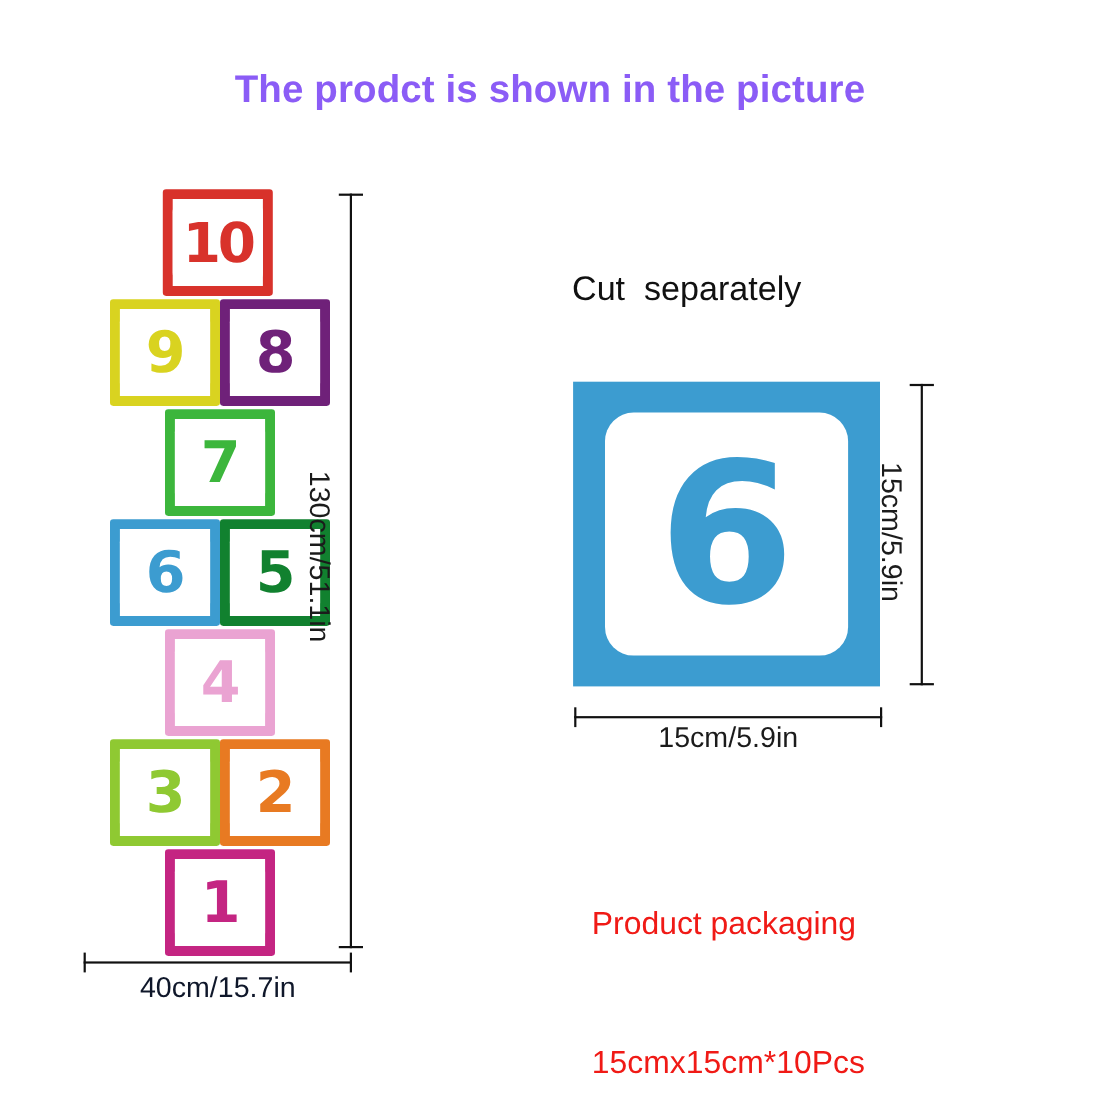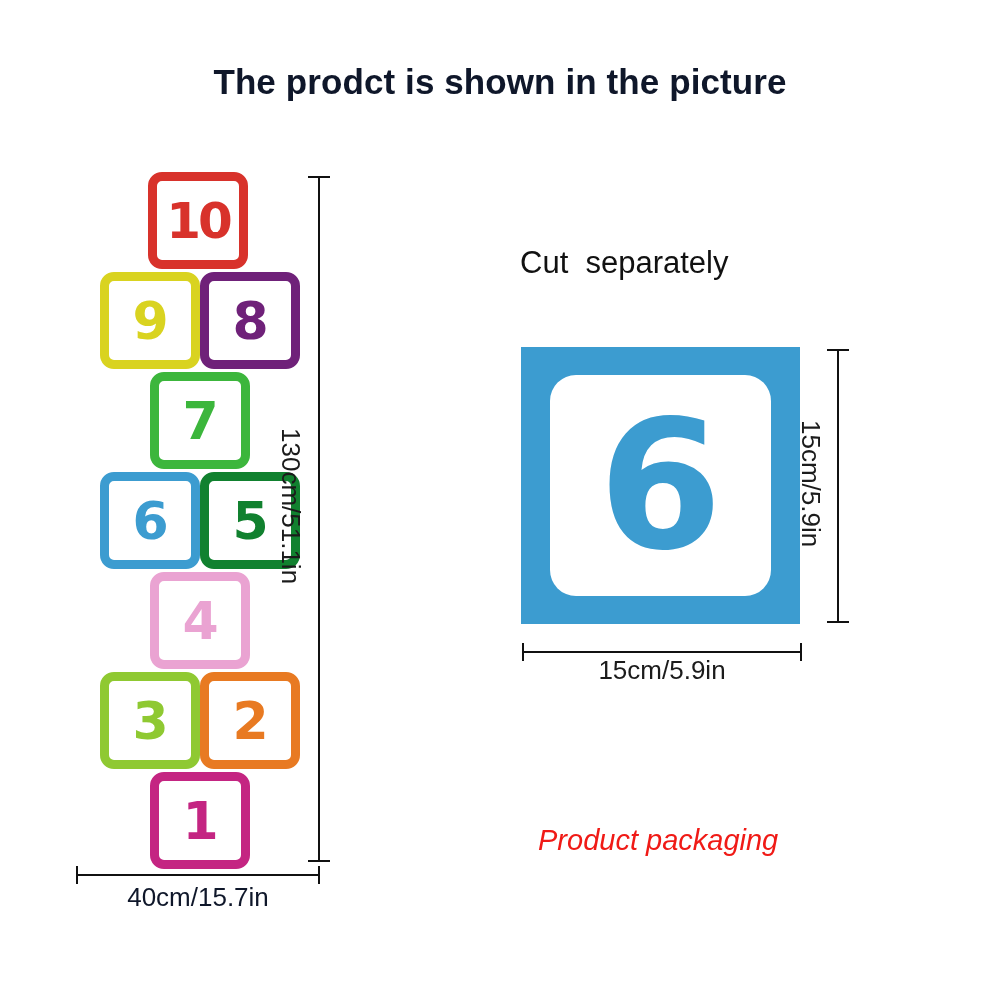--- a/index.html
+++ b/index.html
@@ -19,42 +19,42 @@
   
   #page-title {
     position: absolute;
     left: 0;
     top: 62px;
     width: 1000px;
     text-align: center;
     font-family: "Liberation Sans", sans-serif;
     font-size: 35px;
     font-weight: bold;
-    color: #0f172a;
+    color: #8b5cf6;
     letter-spacing: 0.1px;
     white-space: pre;
   }
 
   
   #hopscotch-panel {
     position: absolute;
     left: 0;
     top: 0;
     width: 360px;
     height: 1000px;
   }
 
   .tile {
     position: absolute;
     width: 100px;
     height: 97px;
     box-sizing: border-box;
     border-style: solid;
     border-width: 9px;
-    border-radius: 14px;
+    border-radius: 3px;
     background: #ffffff;
     display: flex;
     align-items: center;
     justify-content: center;
   }
   .tile .inner {
     position: absolute;
     left: 0; top: 0; right: 0; bottom: 0;
     background: #ffffff;
     border-radius: 12px;
@@ -241,21 +241,21 @@
   #packaging-note {
     position: absolute;
     left: 538px;
     top: 735px;
     font-family: "Liberation Sans", sans-serif;
     font-size: 29px;
     line-height: 42px;
     color: #f01a16;
     white-space: pre;
   }
-  #packaging-note div { white-space: pre; font-style: italic; }
+  #packaging-note div { white-space: pre; }
 </style>
 </head>
 <body style="background: rgb(255, 255, 255);">
 
 <div id="page-title">The prodct is shown in the picture</div>
 
 <div id="hopscotch-panel">
 
 <div class="tile wide" style="left: 148px; top: 172px; border-color: rgb(216, 50, 43);">
       <div class="inner">
@@ -332,13 +332,14 @@
 <div id="tile-dim-vcap-bottom"></div>
 <div id="tile-dim-vertical-label">15cm/5.9in</div>
 
 <div id="tile-dim-horizontal-line"></div>
 <div id="tile-dim-hcap-left"></div>
 <div id="tile-dim-hcap-right"></div>
 <div id="tile-dim-horizontal-label">15cm/5.9in</div>
 
 <div id="packaging-note" style="color: rgb(240, 26, 22);">
   <div>Product packaging</div>
+  <div>15cmx15cm*10Pcs</div>
 </div>
 
 </body></html>

